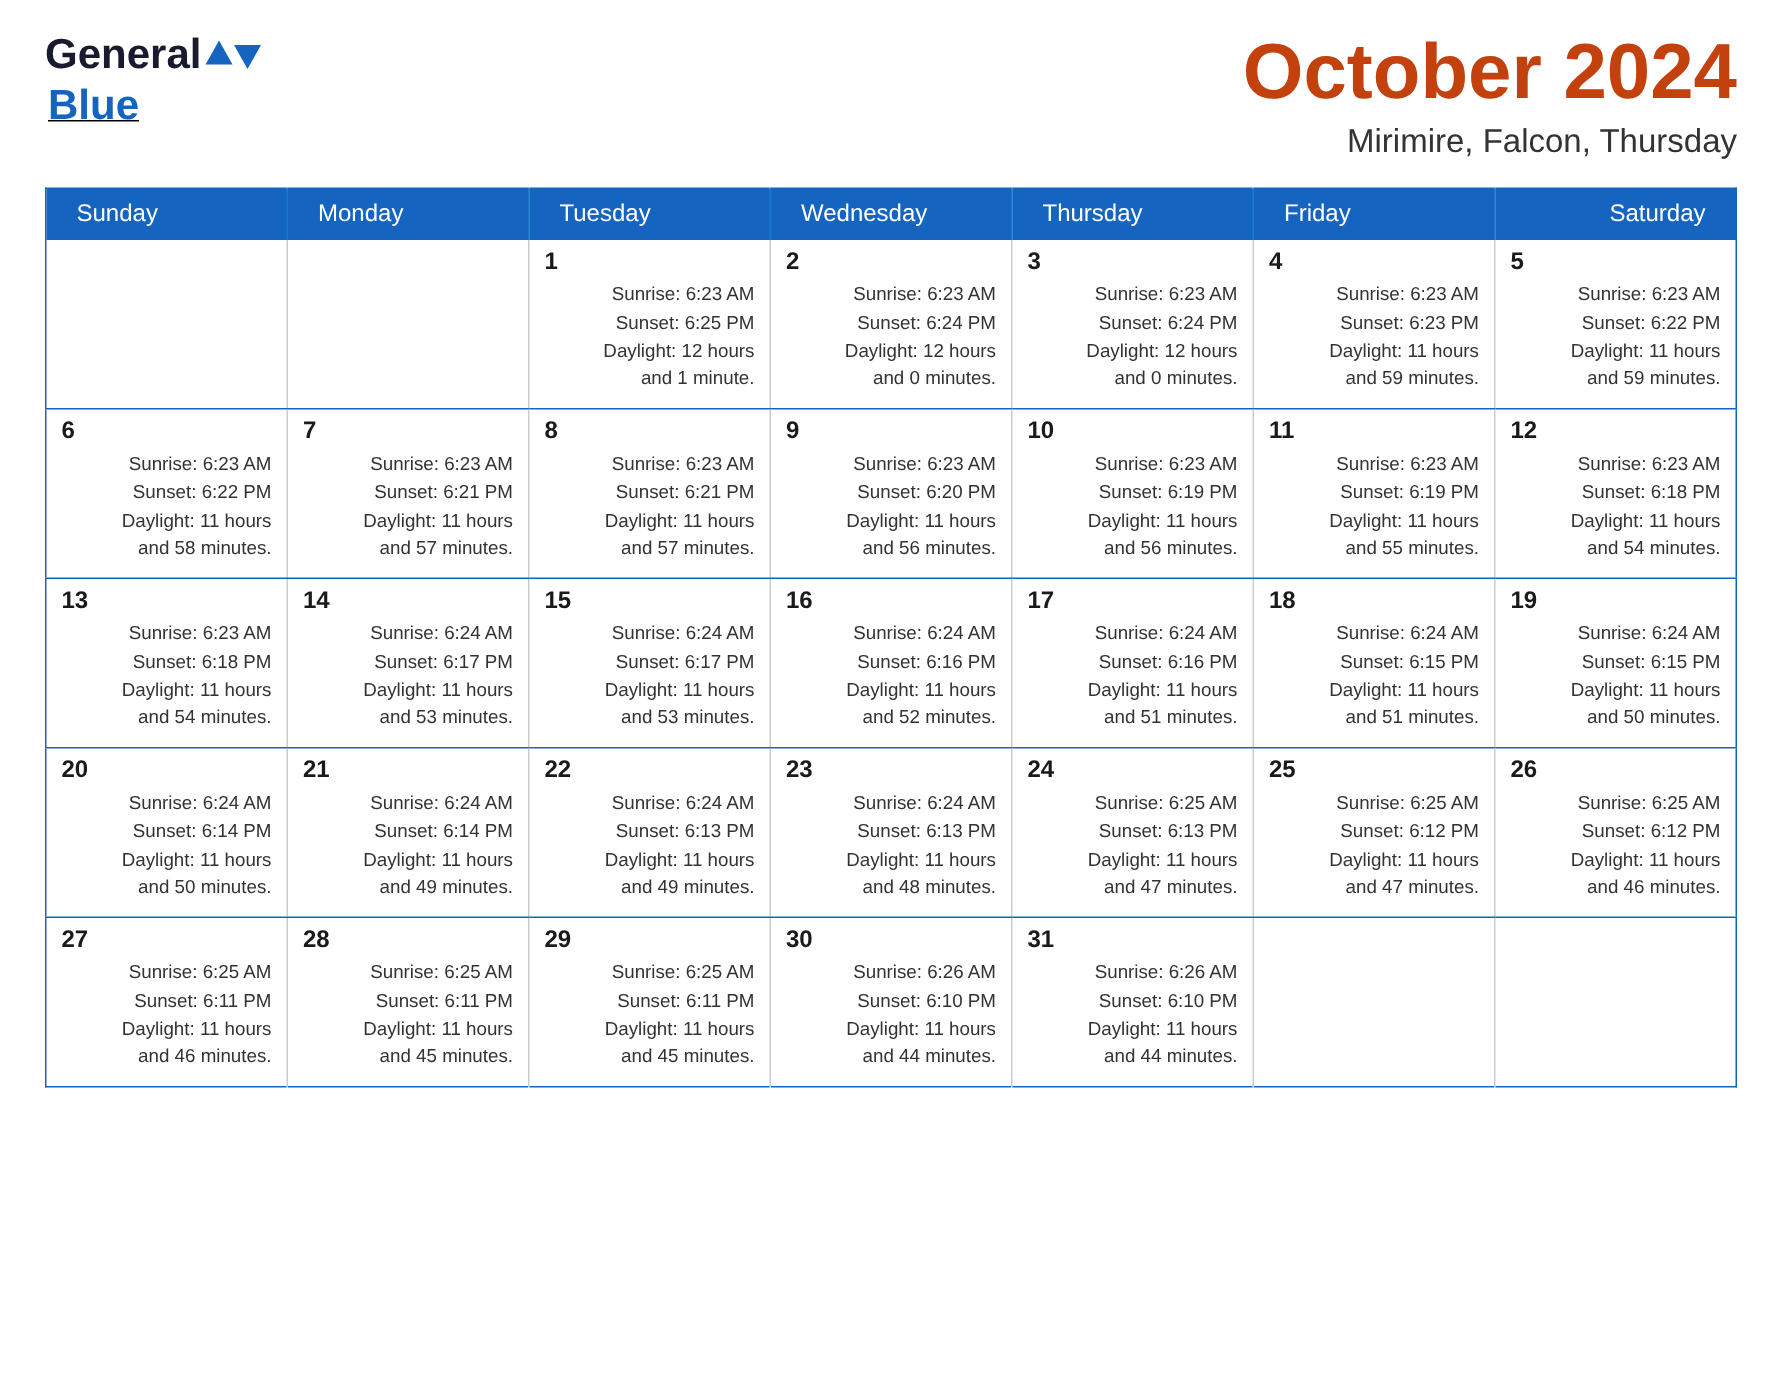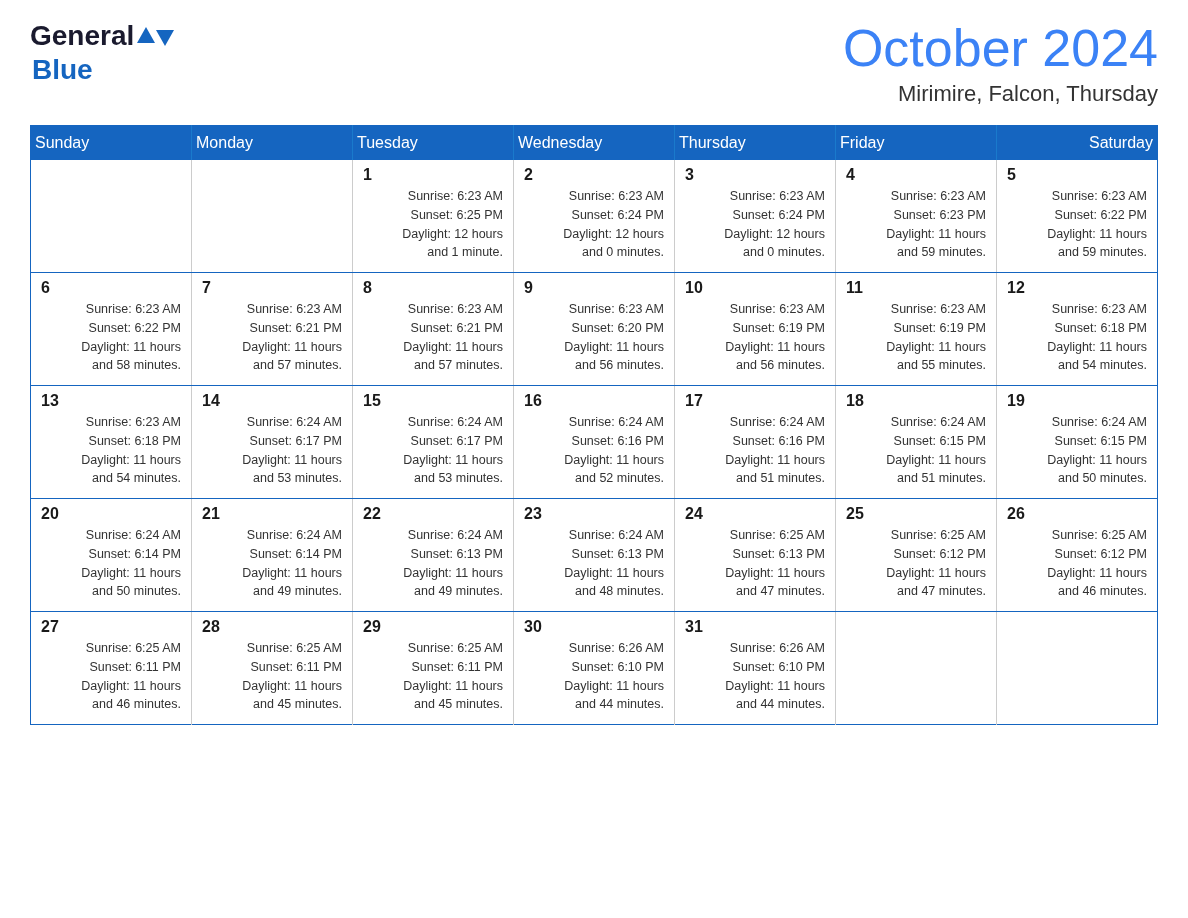--- a/index.html
+++ b/index.html
@@ -30,43 +30,43 @@
       font-size: 26px;
       font-weight: bold;
     }
 
     .title-area {
       text-align: right;
     }
 
     .month-title {
       font-size: 52px;
-      font-weight: 400;
-      color: #3b82f6;
+      font-weight: 700;
+      color: #c2410c;
       line-height: 1.1;
     }
 
     .location-title {
       font-size: 22px;
       color: #333;
       font-weight: normal;
       margin-top: 4px;
     }
 
     .calendar-table {
       width: 100%;
       border-collapse: collapse;
       border: 1px solid #1565c0;
     }
 
     .calendar-table th {
       background-color: #1565c0;
       color: #fff;
       text-align: left;
-      padding: 8px 4px;
+      padding: 8px 20px;
       font-size: 16px;
       font-weight: normal;
       border-right: 1px solid #1a7acc;
     }
 
     .calendar-table th:last-child {
       border-right: none;
       text-align: right;
     }
 
@@ -116,21 +116,21 @@
 
 <div class="header">
   <div class="logo-area">
     <div class="logo-wrapper">
       <div class="logo-text">
         <span style="color:#1a1a2e; font-size:28px; font-weight:bold;">General</span>
         <span style="display:inline-block; width:0; height:0; border-left:9px solid transparent; border-right:9px solid transparent; border-bottom:16px solid #1565c0; margin-left:3px; margin-top:-2px; transform: rotate(0deg);"></span>
         <span style="display:inline-block; width:0; height:0; border-left:9px solid transparent; border-right:9px solid transparent; border-top:16px solid #1565c0; margin-left:1px; margin-top:4px;"></span>
       </div>
     </div>
-    <div style="margin-top:2px;">
+    <div style="margin-top:2px;text-decoration:underline;">
       <span style="color:#1565c0; font-size:28px; font-weight:bold; margin-left:2px;">Blue</span>
     </div>
   </div>
 
   <div class="title-area">
     <div class="month-title">October 2024</div>
     <div class="location-title">Mirimire, Falcon, Thursday</div>
   </div>
 </div>
 

